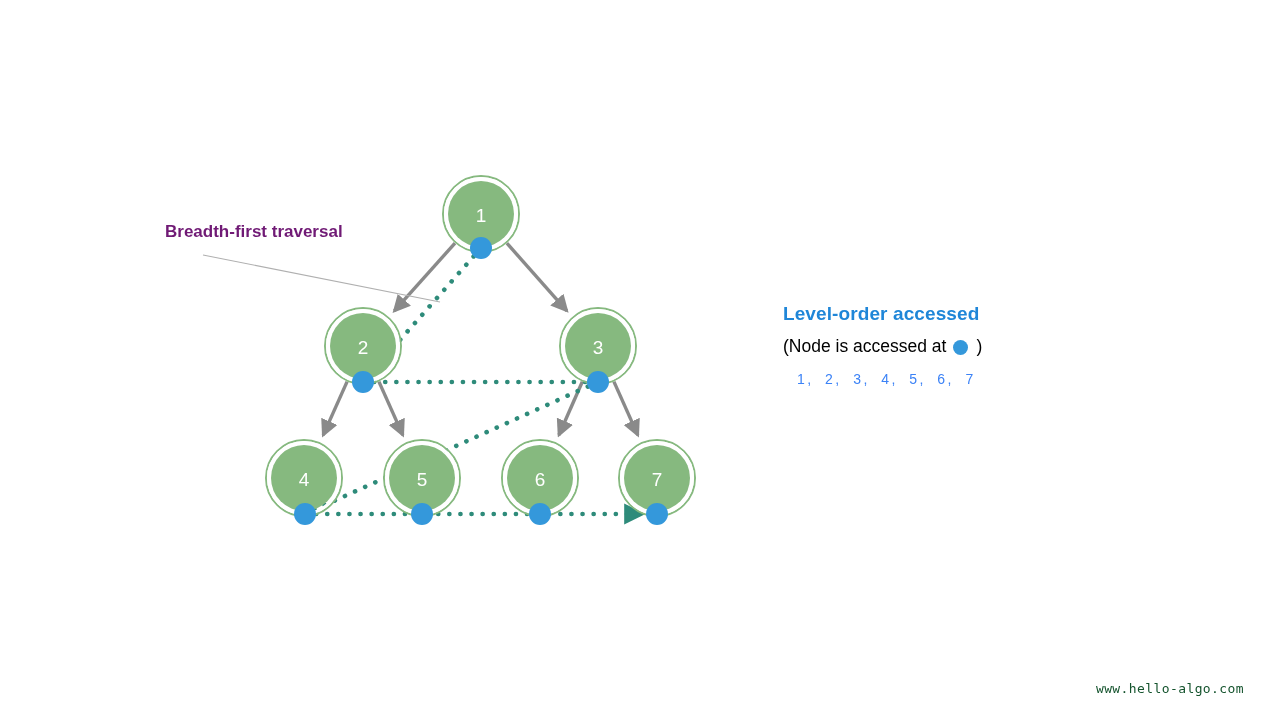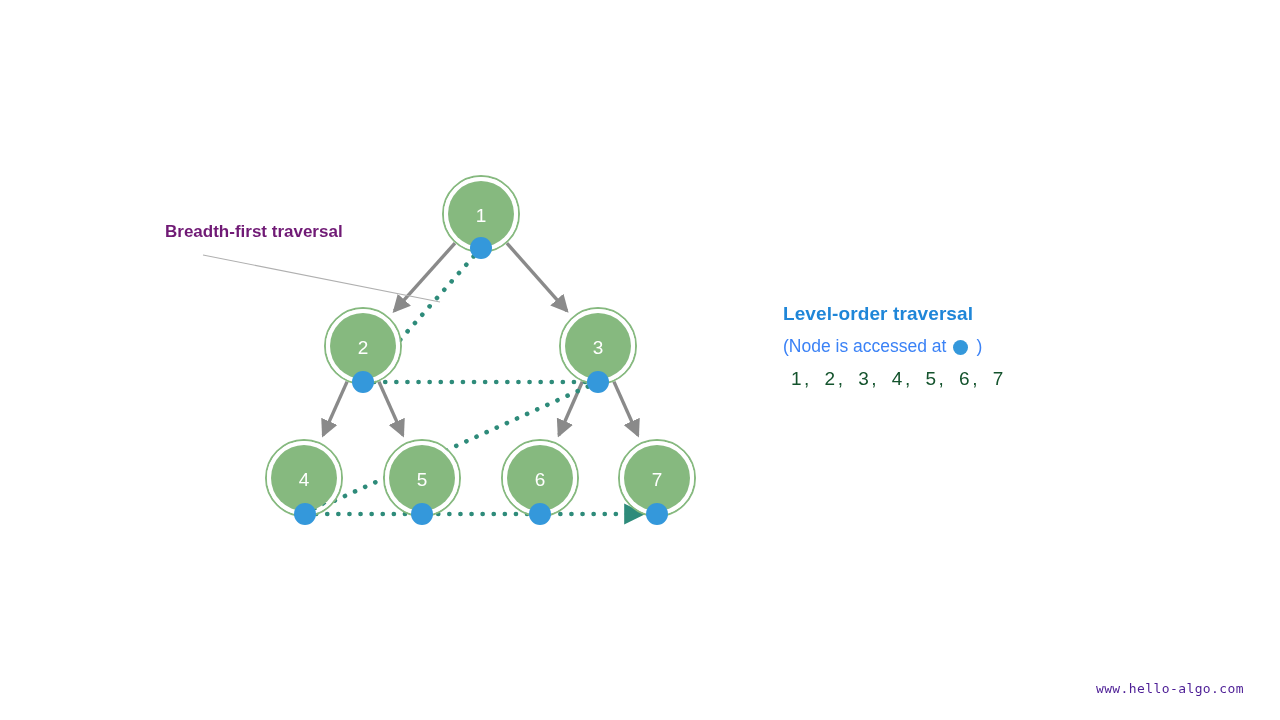--- a/index.html
+++ b/index.html
@@ -33,43 +33,43 @@
   .info-title {
     font-size: 19px;
     font-weight: bold;
     color: #1f86d8;
     letter-spacing: .1px;
     margin: 0 0 11px 0;
     white-space: nowrap;
   }
   .info-note {
     font-size: 17.5px;
-    color: #3b82f6;
+    color: #000000;
     margin: 8px 0 11px 0;
     white-space: nowrap;
     display: flex;
     align-items: center;
   }
   .info-note .legend-dot {
     display: inline-block;
     width: 15px;
     height: 15px;
     border-radius: 50%;
     background: #3498db;
     margin: 0 5px 0 7px;
     position: relative;
     top: 1px;
   }
   .info-note .paren-close { margin-left: 3px; }
   .info-seq {
-    font-size: 19px;
-    color: #14532d;
+    font-size: 14px;
+    color: #3b82f6;
     letter-spacing: 2.5px;
     word-spacing: 5px;
-    margin: 8px;
+    margin: 14px;
     white-space: nowrap;
   }
 
   
   .callout-label {
     position: absolute;
     left: 165px;
     top: 222px;
     font-size: 17px;
     font-weight: bold;
@@ -77,21 +77,21 @@
     white-space: nowrap;
   }
 
   
   .watermark {
     position: absolute;
     right: 36px;
     bottom: 24px;
     font-family: "DejaVu Sans Mono", "Liberation Mono", monospace;
     font-size: 13px;
-    color: #4c1d95;
+    color: #14532d;
     letter-spacing: .4px;
   }
 
   .node-label {
     font-family: "Liberation Sans", sans-serif;
     font-size: 19px;
     fill: #ffffff;
     text-anchor: middle;
     dominant-baseline: central;
   }
@@ -177,21 +177,21 @@
       <circle cx="305" cy="514" r="11" fill="#3498db"></circle>
       <circle cx="422" cy="514" r="11" fill="#3498db"></circle>
       <circle cx="540" cy="514" r="11" fill="#3498db"></circle>
       <circle cx="657" cy="514" r="11" fill="#3498db"></circle>
     </g>
 </svg>
 
 <div class="callout-label">Breadth-first traversal</div>
 
 <div class="info-panel">
-  <p class="info-title">Level-order traversal</p>
+  <p class="info-title">Level-order accessed</p>
   <p class="info-note">
     <span>(Node is accessed at</span>
     <span class="legend-dot"></span>
     <span class="paren-close">)</span>
   </p>
   <p class="info-seq">1, 2, 3, 4, 5, 6, 7</p>
 </div>
 
 <div class="watermark">www.hello-algo.com</div>
 

